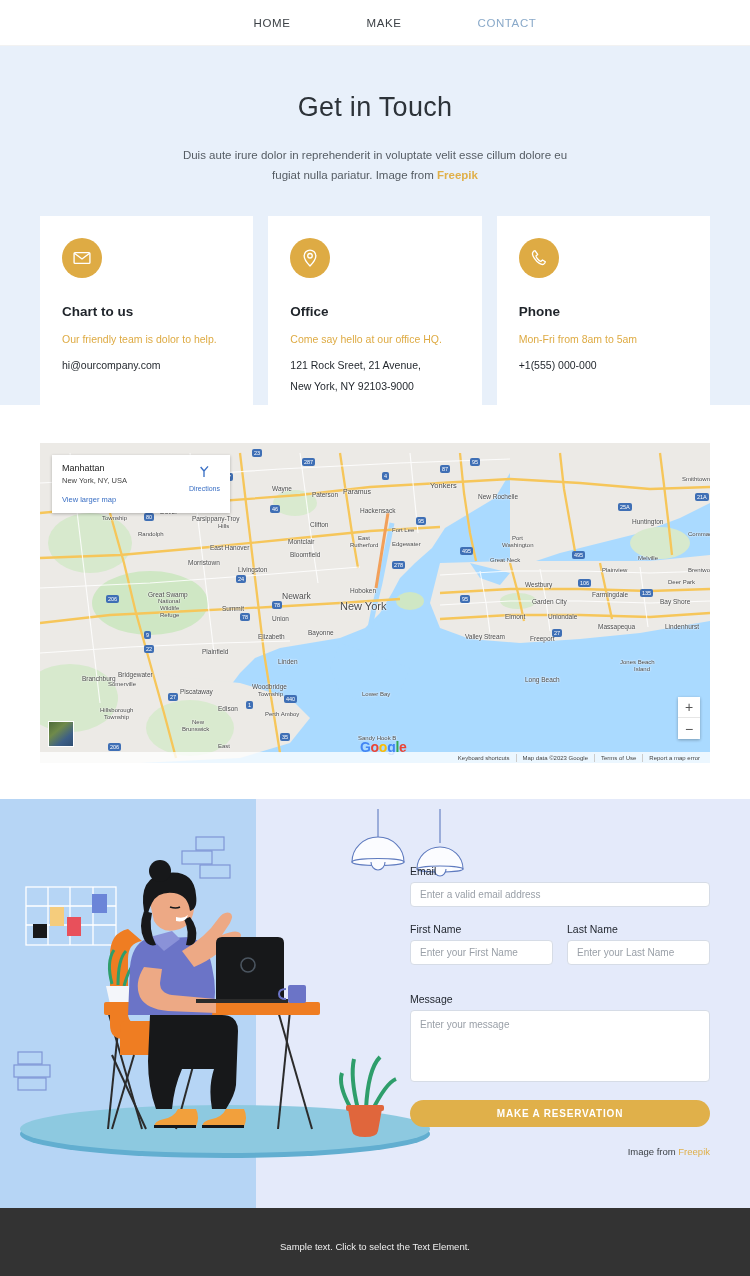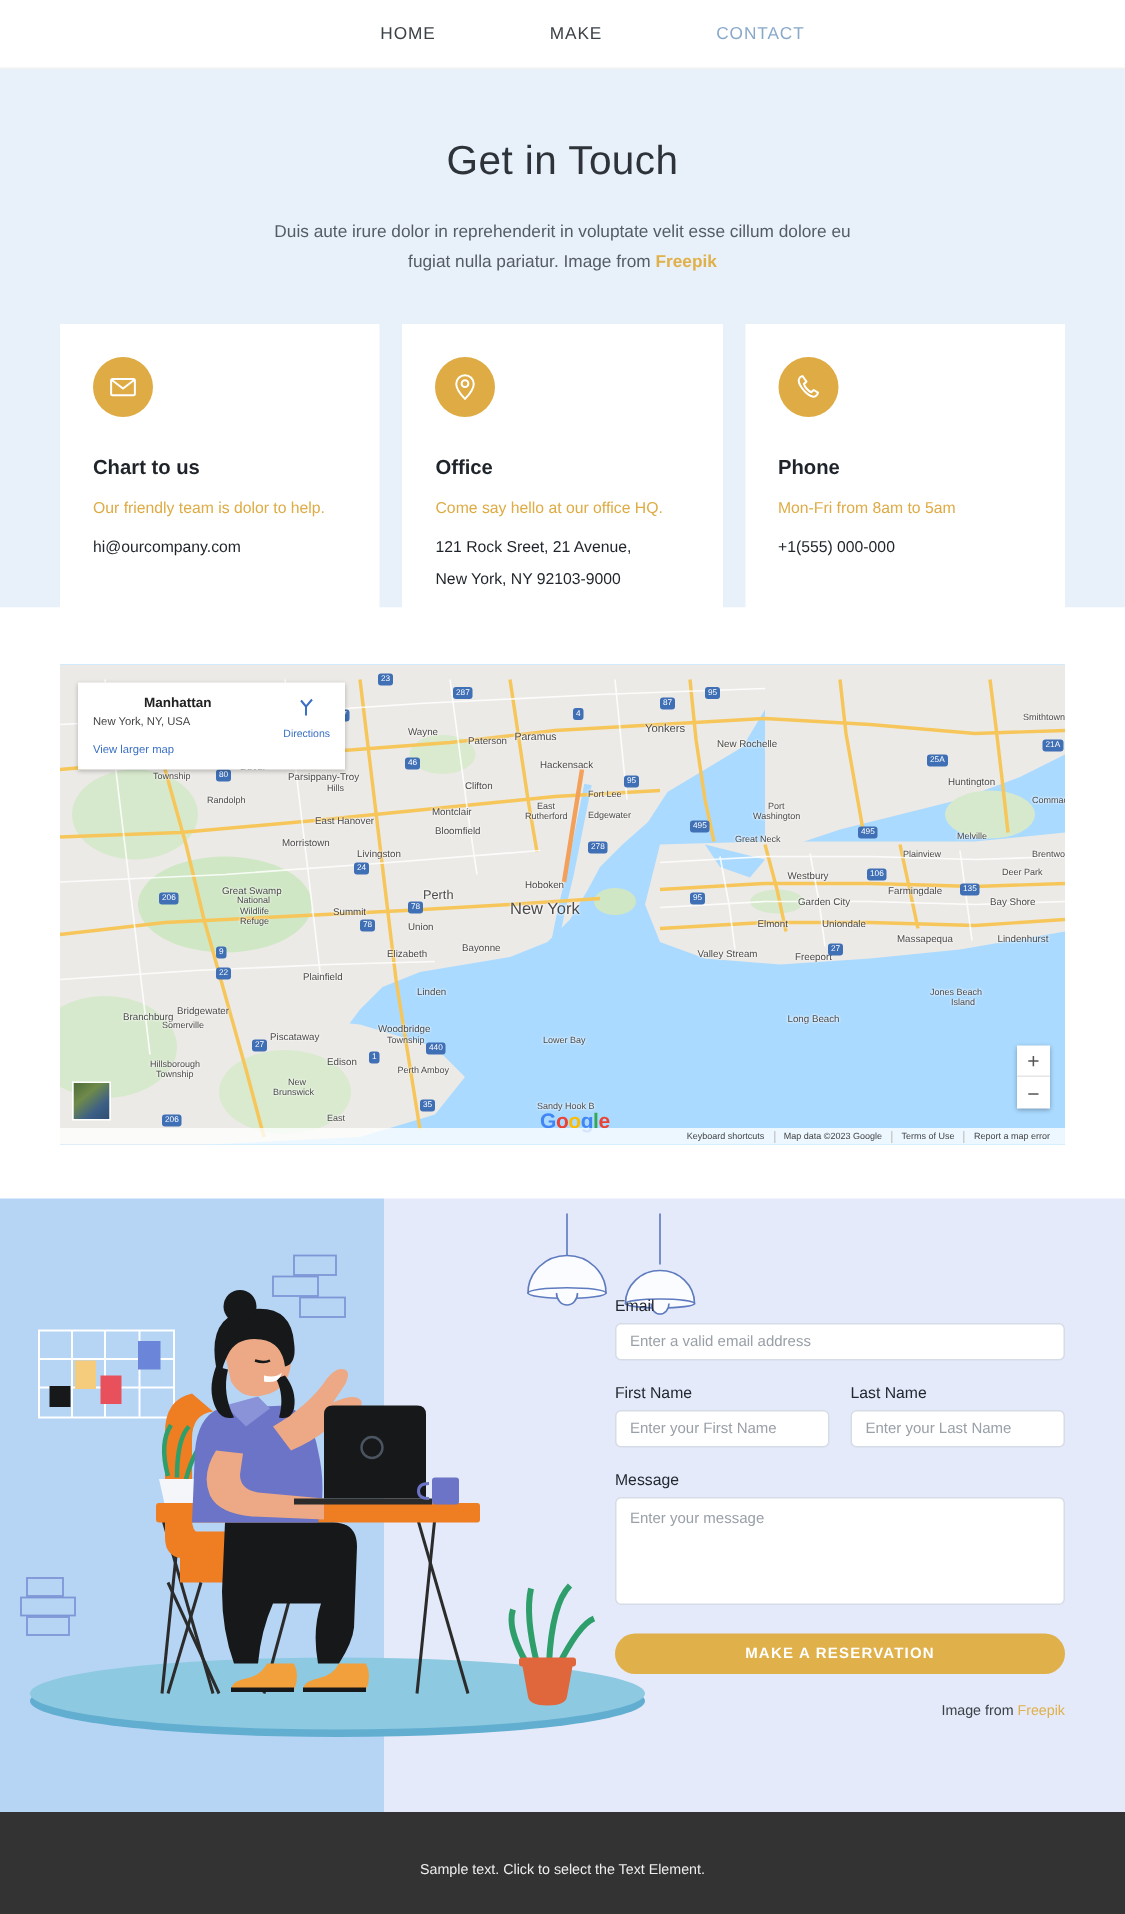--- a/index.html
+++ b/index.html
@@ -90,21 +90,21 @@
     background: #aadaff;
   }
   .map-canvas { position: absolute; inset: 0; }
   .map-info {
     position: absolute; left: 12px; top: 12px;
     width: 178px; background: #ffffff;
     padding: 8px 10px 9px 10px;
     box-shadow: 0 1px 3px rgba(0,0,0,.25);
     display: flex; justify-content: space-between;
   }
-  .map-info-title { font-size: 9px; font-weight: bold; color: #222; margin-left: 34px; }
+  .map-info-title { font-size: 9px; font-weight: normal; color: #222; }
   .map-info-addr { font-size: 7.5px; color: #444; margin-top: 3px; }
   .map-info-larger { font-size: 7.5px; color: #3a6fc4; margin-top: 10px; cursor: pointer; }
   .map-directions { text-align: center; cursor: pointer; }
   .map-directions-label { font-size: 7px; color: #3a6fc4; margin-top: 2px; }
   .map-zoom {
     position: absolute; right: 10px; bottom: 24px;
     width: 22px; background: #fff;
     box-shadow: 0 1px 3px rgba(0,0,0,.3);
   }
   .map-zoom div {
@@ -153,21 +153,21 @@
     width: 100%; height: 25px;
     border: 1px solid #d6dce6; border-radius: 4px;
     background: #fff; padding: 0 9px;
     font-family: "Liberation Sans", sans-serif;
     font-size: 10px; color: #333;
     outline: none;
   }
   .txt-input::placeholder { color: #9aa0a8; }
   .row2 { display: flex; gap: 14px; margin-top: 16px; }
   .row2 > div { flex: 1; }
-  .msg-wrap { margin-top: 16px; }
+  .msg-wrap { margin-top: 28px; }
   textarea.txt-input {
     height: 72px; padding: 7px 9px; resize: none; line-height: 1.4;
   }
   .submit-btn {
     width: 100%; height: 27px; margin-top: 14px;
     background: #e0b04a; border: none; border-radius: 14px;
     color: #ffffff; font-size: 10px; font-weight: bold; letter-spacing: .8px;
     font-family: "Liberation Sans", sans-serif;
     cursor: pointer;
   }
@@ -329,21 +329,21 @@
         <span style="position: absolute; left: 352px; top: 98px; font-size: 6px; white-space: nowrap; color: rgb(74, 74, 74); text-shadow: rgb(255, 255, 255) 0px 0px 2px, rgb(255, 255, 255) 0px 0px 2px;">Edgewater</span>
         <span style="position: absolute; left: 472px; top: 92px; font-size: 6px; white-space: nowrap; color: rgb(74, 74, 74); text-shadow: rgb(255, 255, 255) 0px 0px 2px, rgb(255, 255, 255) 0px 0px 2px;">Port</span>
         <span style="position: absolute; left: 462px; top: 99px; font-size: 6px; white-space: nowrap; color: rgb(74, 74, 74); text-shadow: rgb(255, 255, 255) 0px 0px 2px, rgb(255, 255, 255) 0px 0px 2px;">Washington</span>
         <span style="position: absolute; left: 598px; top: 112px; font-size: 6px; white-space: nowrap; color: rgb(74, 74, 74); text-shadow: rgb(255, 255, 255) 0px 0px 2px, rgb(255, 255, 255) 0px 0px 2px;">Melville</span>
         <span style="position: absolute; left: 250px; top: 108px; font-size: 6.5px; white-space: nowrap; color: rgb(74, 74, 74); text-shadow: rgb(255, 255, 255) 0px 0px 2px, rgb(255, 255, 255) 0px 0px 2px;">Bloomfield</span>
         <span style="position: absolute; left: 450px; top: 114px; font-size: 6px; white-space: nowrap; color: rgb(74, 74, 74); text-shadow: rgb(255, 255, 255) 0px 0px 2px, rgb(255, 255, 255) 0px 0px 2px;">Great Neck</span>
         <span style="position: absolute; left: 148px; top: 116px; font-size: 6.5px; white-space: nowrap; color: rgb(74, 74, 74); text-shadow: rgb(255, 255, 255) 0px 0px 2px, rgb(255, 255, 255) 0px 0px 2px;">Morristown</span>
         <span style="position: absolute; left: 198px; top: 123px; font-size: 6.5px; white-space: nowrap; color: rgb(74, 74, 74); text-shadow: rgb(255, 255, 255) 0px 0px 2px, rgb(255, 255, 255) 0px 0px 2px;">Livingston</span>
         <span style="position: absolute; left: 562px; top: 124px; font-size: 6px; white-space: nowrap; color: rgb(74, 74, 74); text-shadow: rgb(255, 255, 255) 0px 0px 2px, rgb(255, 255, 255) 0px 0px 2px;">Plainview</span>
         <span style="position: absolute; left: 648px; top: 124px; font-size: 6px; white-space: nowrap; color: rgb(74, 74, 74); text-shadow: rgb(255, 255, 255) 0px 0px 2px, rgb(255, 255, 255) 0px 0px 2px;">Brentwood</span>
-        <span style="position: absolute; left: 242px; top: 148px; font-size: 8.5px; white-space: nowrap; color: rgb(74, 74, 74); text-shadow: rgb(255, 255, 255) 0px 0px 2px, rgb(255, 255, 255) 0px 0px 2px;">Perth</span>
+        <span style="position: absolute; left: 242px; top: 148px; font-size: 8.5px; white-space: nowrap; color: rgb(74, 74, 74); text-shadow: rgb(255, 255, 255) 0px 0px 2px, rgb(255, 255, 255) 0px 0px 2px;">Newark</span>
         <span style="position: absolute; left: 310px; top: 144px; font-size: 6.5px; white-space: nowrap; color: rgb(74, 74, 74); text-shadow: rgb(255, 255, 255) 0px 0px 2px, rgb(255, 255, 255) 0px 0px 2px;">Hoboken</span>
         <span style="position: absolute; left: 485px; top: 138px; font-size: 6.5px; white-space: nowrap; color: rgb(74, 74, 74); text-shadow: rgb(255, 255, 255) 0px 0px 2px, rgb(255, 255, 255) 0px 0px 2px;">Westbury</span>
         <span style="position: absolute; left: 552px; top: 148px; font-size: 6.5px; white-space: nowrap; color: rgb(74, 74, 74); text-shadow: rgb(255, 255, 255) 0px 0px 2px, rgb(255, 255, 255) 0px 0px 2px;">Farmingdale</span>
         <span style="position: absolute; left: 628px; top: 136px; font-size: 6px; white-space: nowrap; color: rgb(74, 74, 74); text-shadow: rgb(255, 255, 255) 0px 0px 2px, rgb(255, 255, 255) 0px 0px 2px;">Deer Park</span>
         <span style="position: absolute; left: 300px; top: 157px; font-size: 11px; white-space: nowrap; color: rgb(74, 74, 74); text-shadow: rgb(255, 255, 255) 0px 0px 2px, rgb(255, 255, 255) 0px 0px 2px;">New York</span>
         <span style="position: absolute; left: 108px; top: 148px; font-size: 6.5px; white-space: nowrap; color: rgb(74, 74, 74); text-shadow: rgb(255, 255, 255) 0px 0px 2px, rgb(255, 255, 255) 0px 0px 2px;">Great Swamp</span>
         <span style="position: absolute; left: 118px; top: 155px; font-size: 6px; white-space: nowrap; color: rgb(74, 74, 74); text-shadow: rgb(255, 255, 255) 0px 0px 2px, rgb(255, 255, 255) 0px 0px 2px;">National</span>
         <span style="position: absolute; left: 120px; top: 162px; font-size: 6px; white-space: nowrap; color: rgb(74, 74, 74); text-shadow: rgb(255, 255, 255) 0px 0px 2px, rgb(255, 255, 255) 0px 0px 2px;">Wildlife</span>
         <span style="position: absolute; left: 120px; top: 169px; font-size: 6px; white-space: nowrap; color: rgb(74, 74, 74); text-shadow: rgb(255, 255, 255) 0px 0px 2px, rgb(255, 255, 255) 0px 0px 2px;">Refuge</span>
         <span style="position: absolute; left: 182px; top: 162px; font-size: 6.5px; white-space: nowrap; color: rgb(74, 74, 74); text-shadow: rgb(255, 255, 255) 0px 0px 2px, rgb(255, 255, 255) 0px 0px 2px;">Summit</span>

